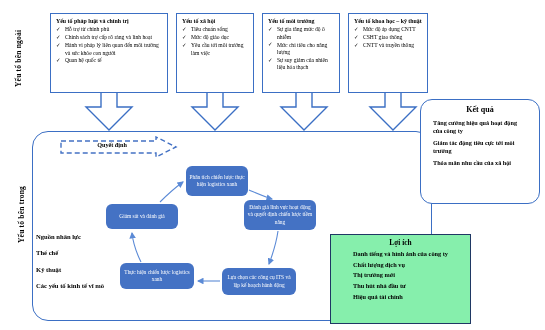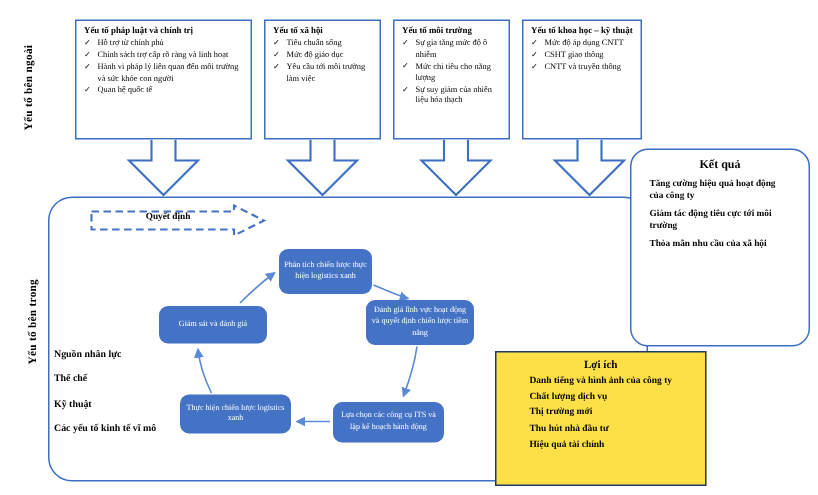--- a/index.html
+++ b/index.html
@@ -124,21 +124,21 @@
   #cycle-arrows {
     position: absolute; left: 0; top: 0;
     width: 545px; height: 330px;
     pointer-events: none;
   }
 
   
   #result-box {
     position: absolute;
     left: 420px; top: 99px;
-    width: 120px; height: 132px;
+    width: 120px; height: 105px;
     border: 1.5px solid #3b6fc4;
     border-radius: 12px;
     background: #fff;
     padding: 5px 12px;
   }
   #result-box h4 {
     text-align: center;
     font-size: 8px;
     font-weight: bold;
     margin-bottom: 5px;
@@ -149,21 +149,21 @@
     line-height: 1.3;
     margin-bottom: 4px;
   }
 
   
   #benefit-box {
     position: absolute;
     left: 330px; top: 234px;
     width: 141px; height: 90px;
     border: 1.3px solid #1f3864;
-    background: #fde047;
+    background: #86efac;
     padding: 3px 22px;
   }
   #benefit-box h4 {
     text-align: center;
     font-size: 7.4px;
     font-weight: bold;
     margin-bottom: 3px;
   }
   #benefit-box .b-item {
     font-size: 6.3px;

